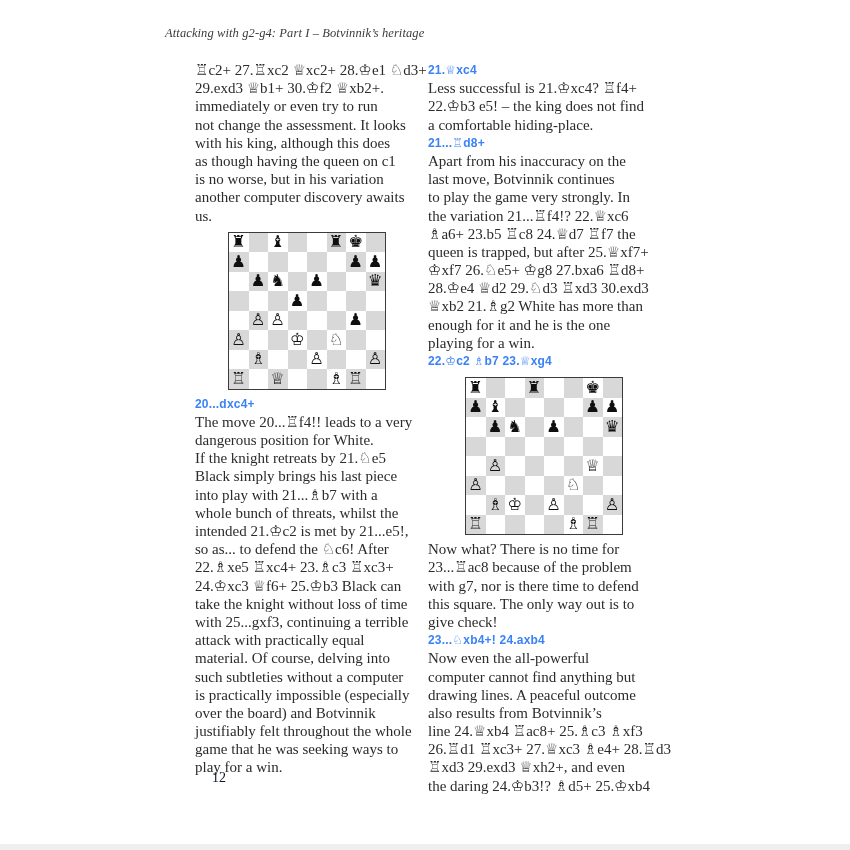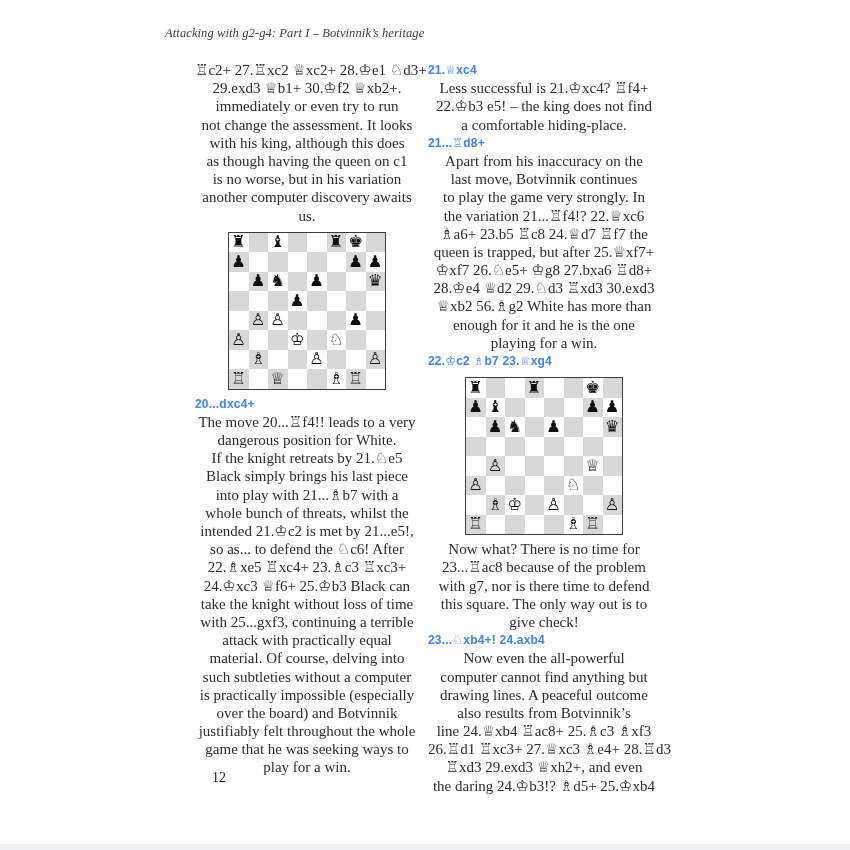--- a/index.html
+++ b/index.html
@@ -9,21 +9,21 @@
     color:#2b2b2b;overflow:hidden;
   }
   .running-header{
     position:absolute;top:26px;left:165px;width:280px;text-align:left;
     font-style:italic;font-size:12.5px;color:#3a3a3a;letter-spacing:.1px;
   }
   .col{position:absolute;top:61px;font-size:15px;line-height:18.2px;}
   .col-left{left:195px;width:224px;}
   .col-right{left:428px;width:232px;}
   .para{margin:0;}
-  .line{white-space:nowrap;height:18.2px;text-align:center;}
+  .line{white-space:nowrap;height:18.2px;}
   .move-header{
     font-family:"Liberation Sans","DejaVu Sans",sans-serif;
     font-weight:bold;font-size:12px;line-height:18.2px;height:18.2px;
     color:#3b82f6;letter-spacing:.2px;white-space:nowrap;
   }
   .diagram{width:158px;margin:7px auto 5px auto;}
   .board{
     display:grid;grid-template-columns:repeat(8,19.5px);grid-auto-rows:19.5px;
     border:1px solid #3b3b3b;width:156px;
   }
@@ -205,21 +205,21 @@
     <div class="move-header">21...♖d8+</div>
     <div class="para">
       <div class="line">Apart from his inaccuracy on the</div>
       <div class="line">last move, Botvinnik continues</div>
       <div class="line">to play the game very strongly. In</div>
       <div class="line">the variation 21...♖f4!? 22.♕xc6</div>
       <div class="line">♗a6+ 23.b5 ♖c8 24.♕d7 ♖f7 the</div>
       <div class="line">queen is trapped, but after 25.♕xf7+</div>
       <div class="line">♔xf7 26.♘e5+ ♔g8 27.bxa6 ♖d8+</div>
       <div class="line">28.♔e4 ♕d2 29.♘d3 ♖xd3 30.exd3</div>
-      <div class="line">♕xb2 56.♗g2 White has more than</div>
+      <div class="line">♕xb2 21.♗g2 White has more than</div>
       <div class="line">enough for it and he is the one</div>
       <div class="line">playing for a win.</div>
     </div>
     <div class="move-header">22.♔c2 ♗b7 23.♕xg4</div>
     <div class="diagram">
       <div class="board">
         <div class="square light">
           <span>♜</span>
         </div>
         <div class="square dark"></div>

